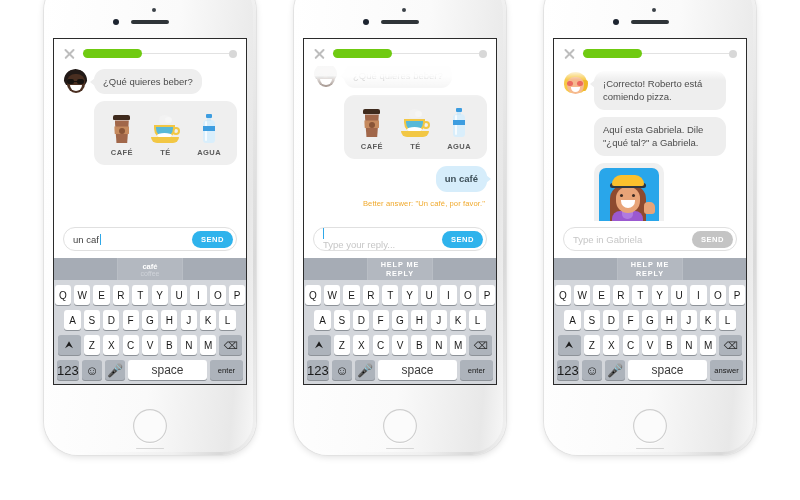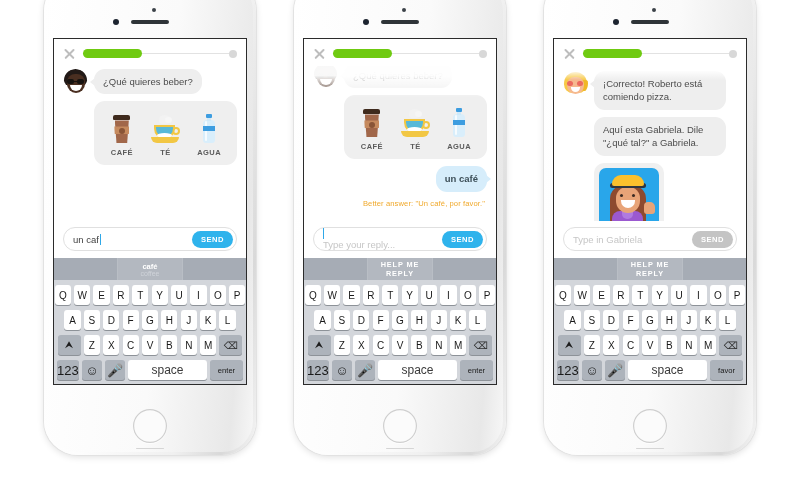--- a/index.html
+++ b/index.html
@@ -595,21 +595,21 @@
           <div class="key">M</div>
           <div class="key wide">
               <span class="bs-glyph">⌫</span>
             </div>
         </div>
         <div class="krow r4">
           <div class="key fn">123</div>
           <div class="key fn">☺</div>
           <div class="key fn">🎤</div>
           <div class="key space">space</div>
-          <div class="key enter">favor</div>
+          <div class="key enter">answer</div>
         </div>
       </div>
     </div>
 
     <div class="home-btn"></div>
     <div class="bottom-slot"></div>
   </div>
 
 </div>
 

